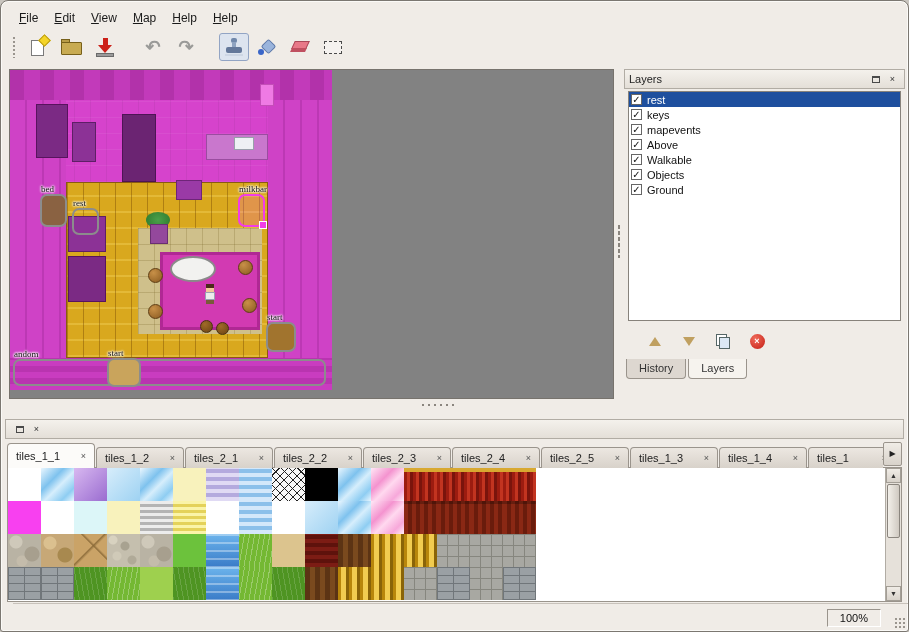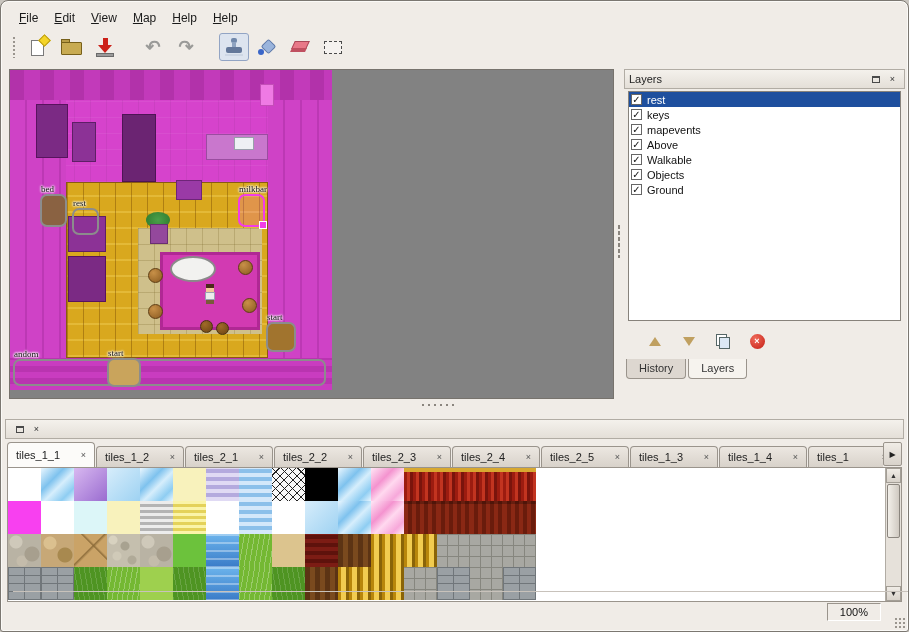--- a/index.html
+++ b/index.html
@@ -112,21 +112,21 @@
   .ic-dup::after{content:"";position:absolute;right:0;bottom:0;width:9px;height:10px;background:#dce8f4;border:1px solid #566;}
   .ic-del{width:15px;height:15px;border-radius:50%;background:radial-gradient(circle at 35% 30%,#f06a5a,#c41e14);
           color:#fff;font-size:9px;font-weight:bold;display:flex;align-items:center;justify-content:center;}
   .dock-tabs{display:flex;padding-left:2px;margin-top:2px;}
   .dock-tab{font-size:11px;padding:3px 12px 4px 12px;border:1px solid #9a948c;border-top:none;border-radius:0 0 4px 4px;
             background:#ddd7d0;color:#333;margin-right:2px;}
   .dock-tab.active{background:#f6f3ee;position:relative;}
 
   
   .tilesets-dock{position:absolute;left:4px;top:418px;width:899px;height:182px;}
-  .ts-tabbar{position:relative;height:27px;margin:2px 2px 0 2px;display:flex;align-items:flex-end;border-bottom:1px solid #9a948c;}
+  .ts-tabbar{position:relative;height:27px;margin:2px 2px 0 2px;display:flex;align-items:center;border-bottom:1px solid #9a948c;}
   .ts-tabs{display:flex;align-items:flex-end;overflow:hidden;flex:1;height:27px;}
   .ts-tab{flex:none;width:88px;display:inline-flex;align-items:center;gap:6px;padding:3px 8px;height:21px;
           border:1px solid #9a948c;border-bottom:none;border-radius:4px 4px 0 0;background:linear-gradient(#ece7e1,#d8d2ca);
           font-size:11px;color:#222;margin-right:1px;}
   .ts-tab.active{background:#fcfbf9;height:25px;position:relative;z-index:2;box-shadow:0 1px 0 #fcfbf9;}
   .ts-tab-label{flex:1;overflow:hidden;white-space:nowrap;}
   .ts-close{font-size:9px;color:#555;}
   .ts-scroll{flex:none;width:19px;height:24px;border:1px solid #9a948c;border-radius:2px;background:linear-gradient(#f0ece6,#d8d2ca);
              display:flex;align-items:center;justify-content:center;font-size:8px;color:#222;margin-bottom:1px;}
   .ts-content{position:relative;margin:0 2px;height:134px;background:#fff;border:1px solid #9a948c;border-top:none;overflow:hidden;}
@@ -136,21 +136,21 @@
   
   .vscroll{position:absolute;right:0;top:0;bottom:0;width:16px;background:#e6e1da;border-left:1px solid #b1aca4;
            display:flex;flex-direction:column;}
   .sb-btn{height:15px;display:flex;align-items:center;justify-content:center;font-size:7px;color:#333;
           background:linear-gradient(#f0ece6,#d8d2ca);border:1px solid #a39e96;}
   .sb-track{flex:1;position:relative;}
   .sb-handle{position:absolute;left:1px;right:1px;top:1px;height:54px;border:1px solid #8a857e;border-radius:2px;
              background:linear-gradient(90deg,#f2efe9,#cfc9c1);}
 
   
-  .statusbar{position:absolute;left:12px;right:0;bottom:0;height:40px;border-top:1px solid #c8c2bb;
+  .statusbar{position:absolute;left:12px;right:0;bottom:0;height:28px;border-top:1px solid #c8c2bb;
              display:flex;align-items:center;justify-content:flex-end;padding:0 27px;}
   .status-zoom{border:1px solid;border-color:#9a948c #fff #fff #9a948c;padding:2px 12px;font-size:11px;color:#111;}
   .size-grip{position:absolute;right:2px;bottom:2px;width:12px;height:12px;
              background:radial-gradient(#9a958e 1.2px,transparent 1.5px) 0 0/4px 4px;}
 
   
   .t-white{background:#fff;}
   .t-black{background:#000;}
   .t-magenta{background:#f840f0;}
   .t-lightBlue{background:linear-gradient(135deg,#d7edfb,#9ed2f2);}

